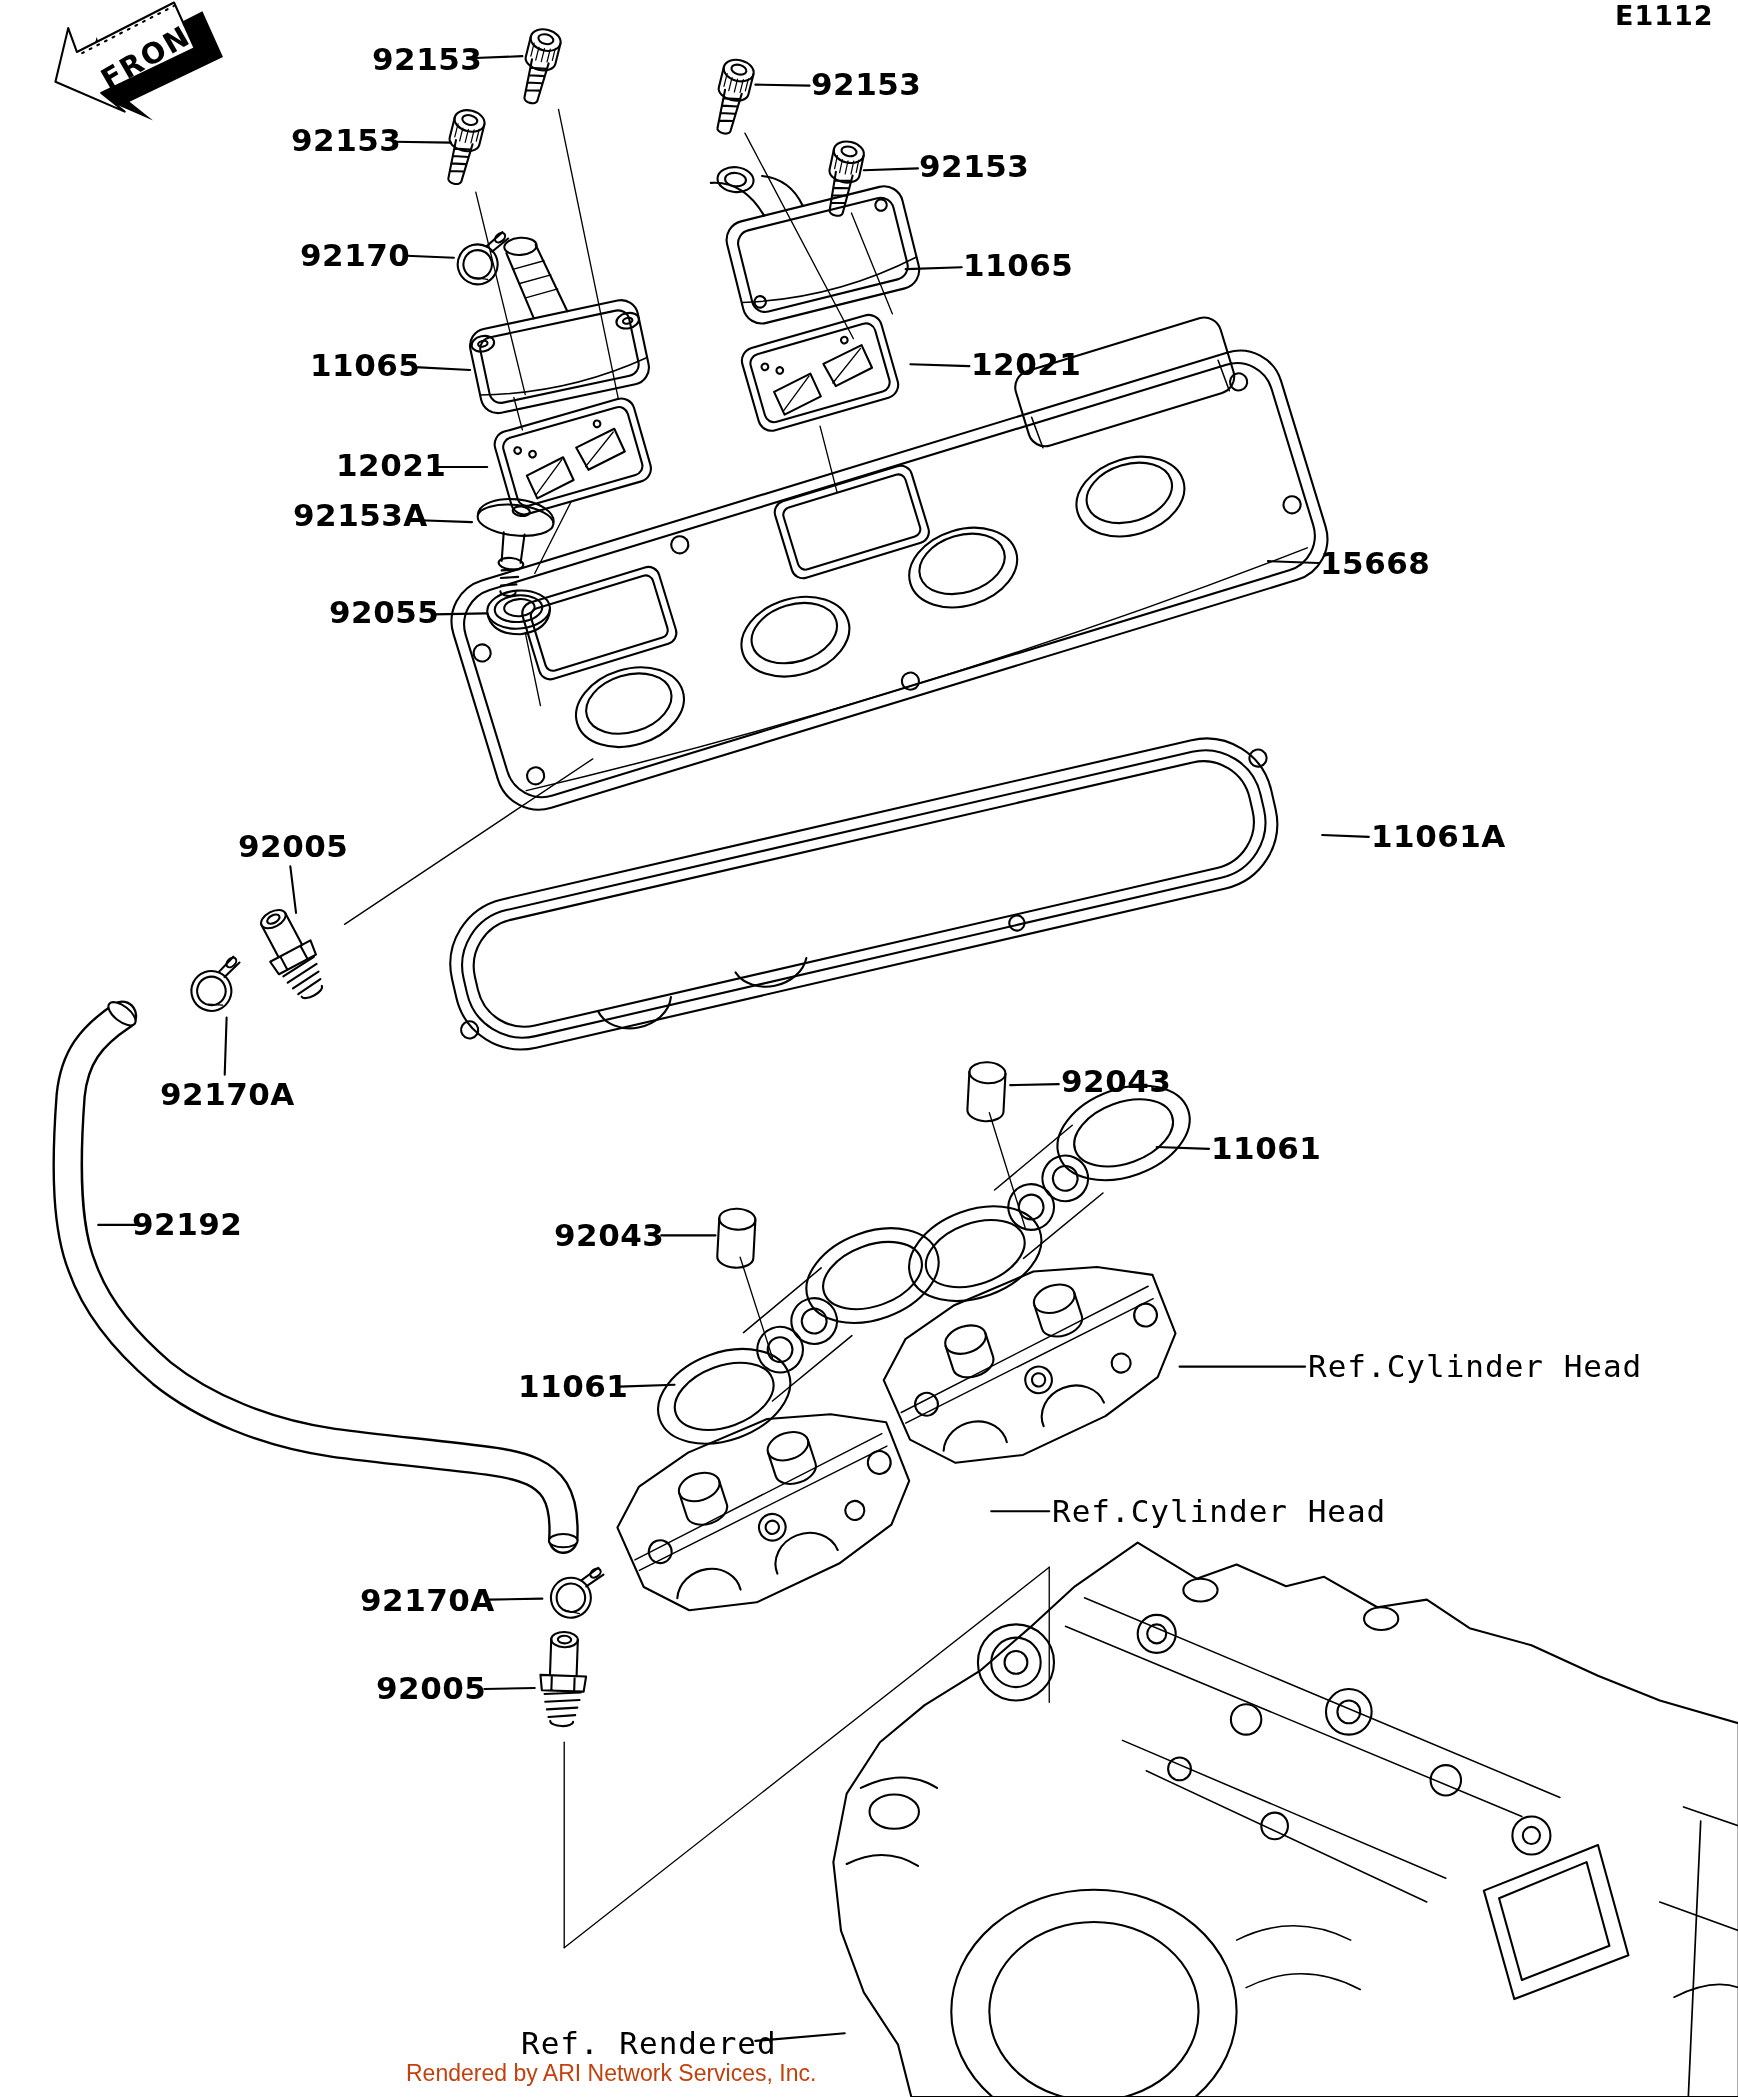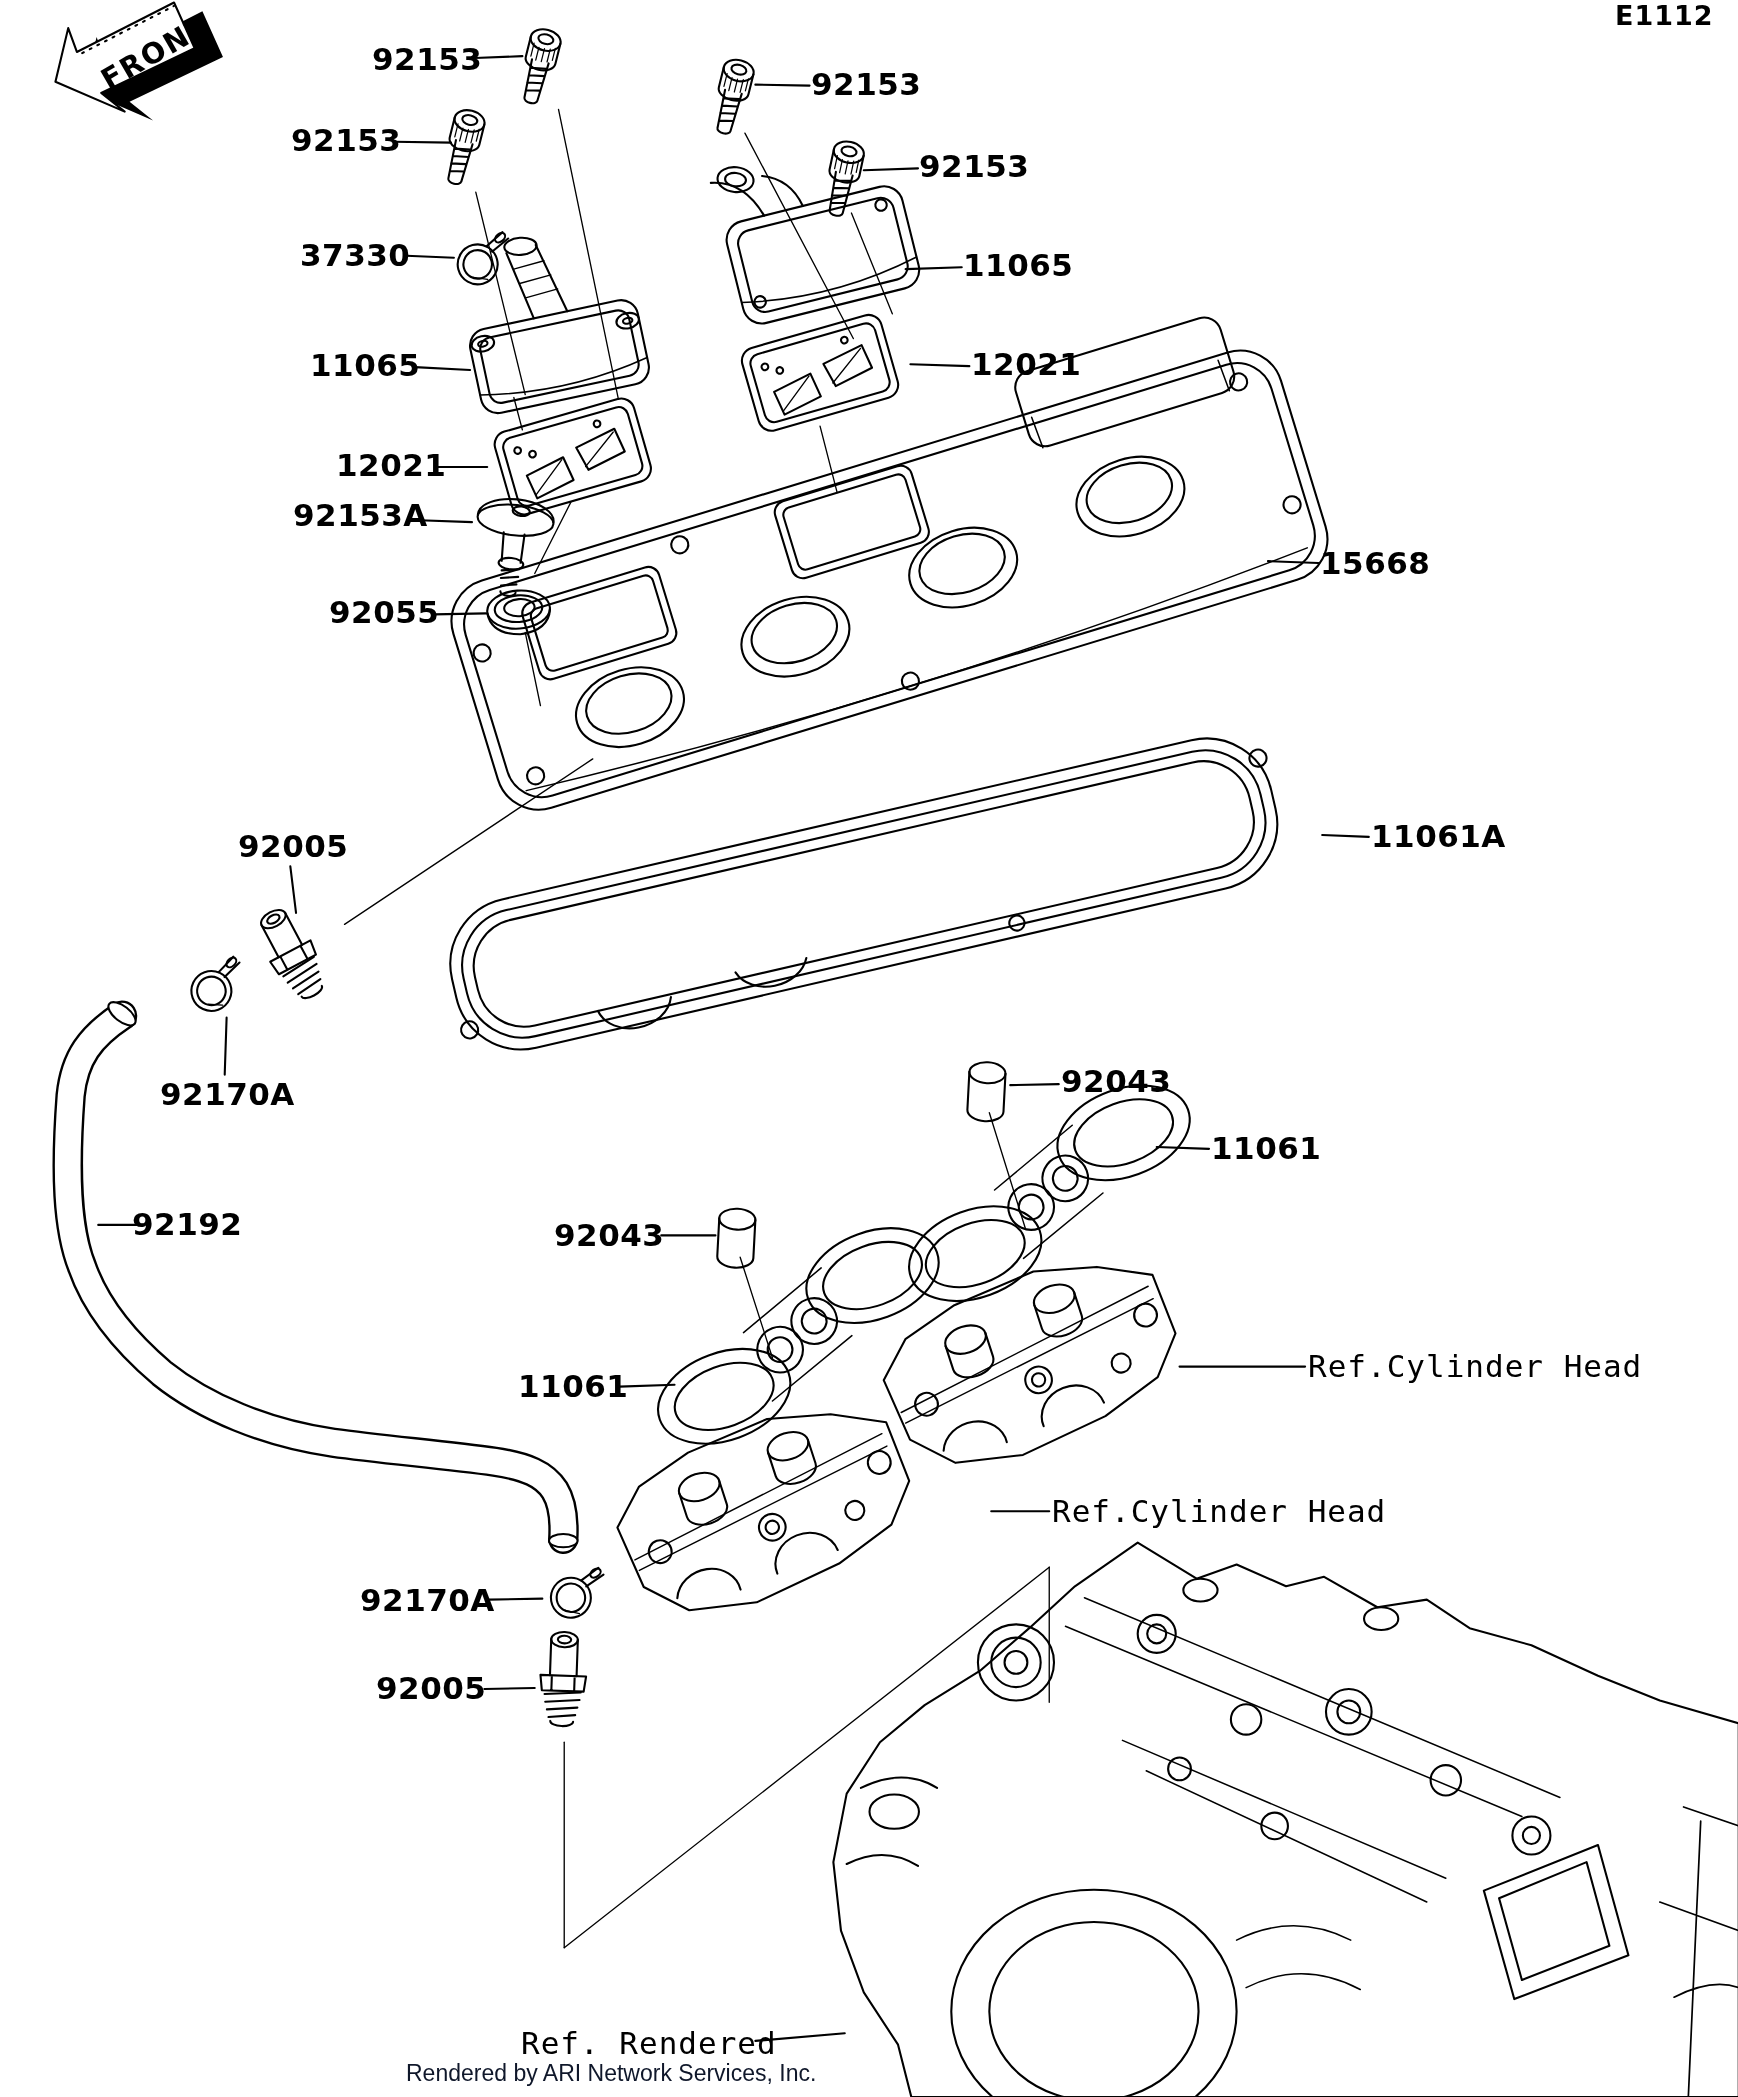--- a/index.html
+++ b/index.html
@@ -6,21 +6,21 @@
   #canvas{position:relative;width:1739px;height:2097px;background:#fff;overflow:hidden;
           font-family:"DejaVu Sans",sans-serif;}
   #art{position:absolute;left:0;top:0;}
   .plabel{position:absolute;font-family:"DejaVu Sans",sans-serif;font-weight:bold;
           font-size:31px;letter-spacing:0.5px;color:#000;white-space:nowrap;line-height:1;}
   .rlabel{position:absolute;font-family:"DejaVu Sans Mono",monospace;font-weight:normal;
           font-size:31px;letter-spacing:1px;color:#000;white-space:nowrap;line-height:1;}
   .code{position:absolute;left:1615px;top:1.9px;font-family:"DejaVu Sans",sans-serif;
         font-weight:bold;font-size:27px;color:#000;letter-spacing:1px;line-height:1;text-align:right;}
   .credit{position:absolute;left:406px;top:2060px;font-family:"Liberation Sans",sans-serif;
-          font-size:23px;color:#0f172a;white-space:nowrap;line-height:1.2;}
+          font-size:23px;color:#c2410c;white-space:nowrap;line-height:1.2;}
 </style>
 </head>
 <body>
 
 <div id="canvas">
 
   <svg id="art" width="1739" height="2097" viewBox="0 0 1828 2205" fill="none" stroke="#000" stroke-width="2.2" stroke-linecap="round" stroke-linejoin="round">
 
     <g transform="translate(58,46) rotate(-33,0,40)">
       <polygon points="10,50 52,10 46,36 160,48 152,100 44,86 54,116" fill="#000" stroke="none" transform="translate(10,14)"></polygon>
@@ -336,21 +336,21 @@
       <path d="M 1300,2040 Q 1360,2010 1420,2040 M 1310,2090 Q 1370,2060 1430,2092" stroke-width="1.6"></path>
     </g>
   </svg>
 
   <div class="code">E1112</div>
 
   <div class="plabel" style="left:372px;top:44px">92153</div>
   <div class="plabel" style="left:811px;top:69px">92153</div>
   <div class="plabel" style="left:291px;top:125px">92153</div>
   <div class="plabel" style="left:919px;top:151px">92153</div>
-  <div class="plabel" style="left:300px;top:240px">37330</div>
+  <div class="plabel" style="left:300px;top:240px">92170</div>
   <div class="plabel" style="left:963px;top:250px">11065</div>
   <div class="plabel" style="left:310px;top:350px">11065</div>
   <div class="plabel" style="left:971px;top:349px">12021</div>
   <div class="plabel" style="left:336px;top:450px">12021</div>
   <div class="plabel" style="left:293px;top:500px">92153A</div>
   <div class="plabel" style="left:329px;top:597px">92055</div>
   <div class="plabel" style="left:1320px;top:548px">15668</div>
   <div class="plabel" style="left:238px;top:831px">92005</div>
   <div class="plabel" style="left:1371px;top:821px">11061A</div>
   <div class="plabel" style="left:160px;top:1079px">92170A</div>

